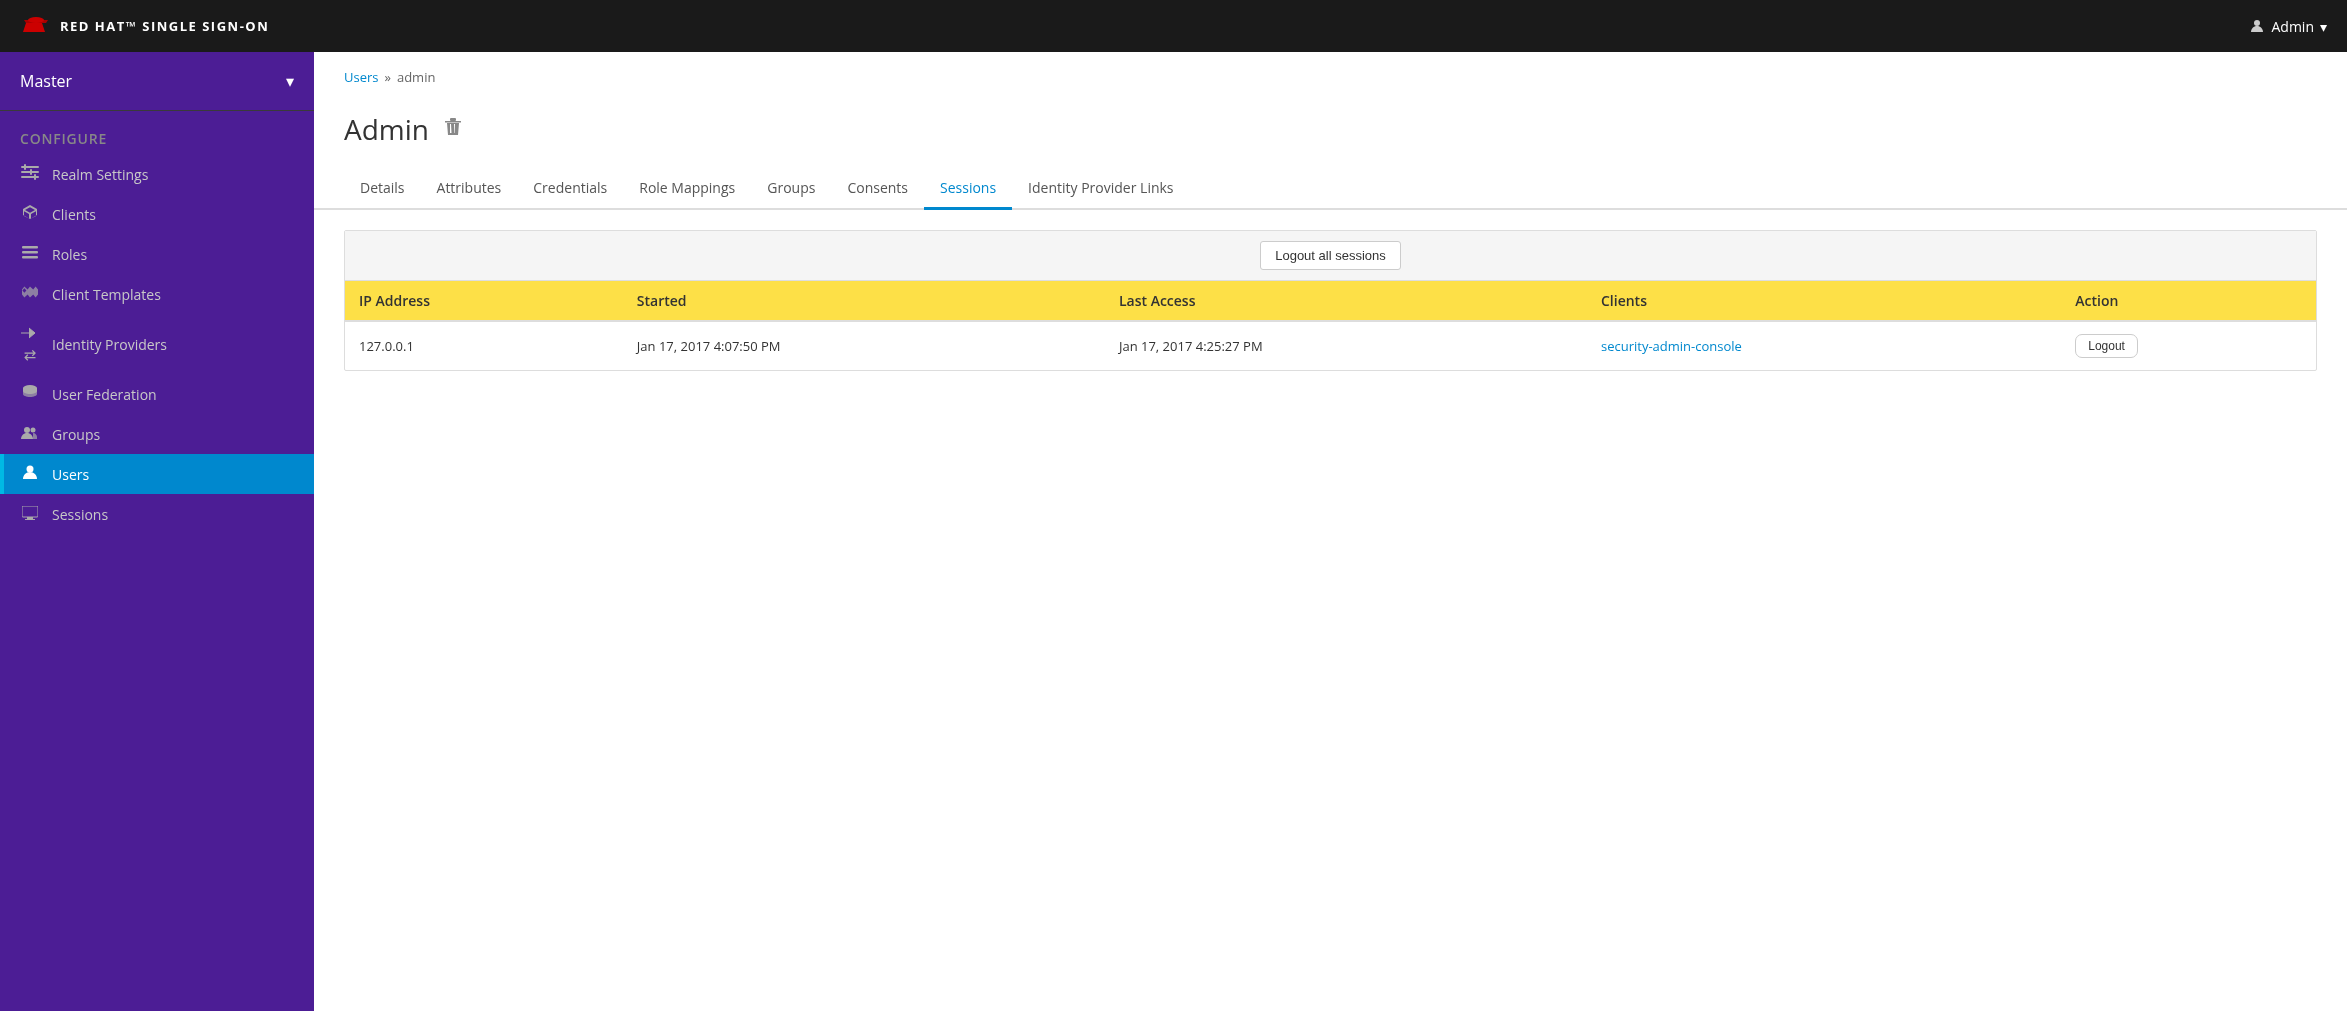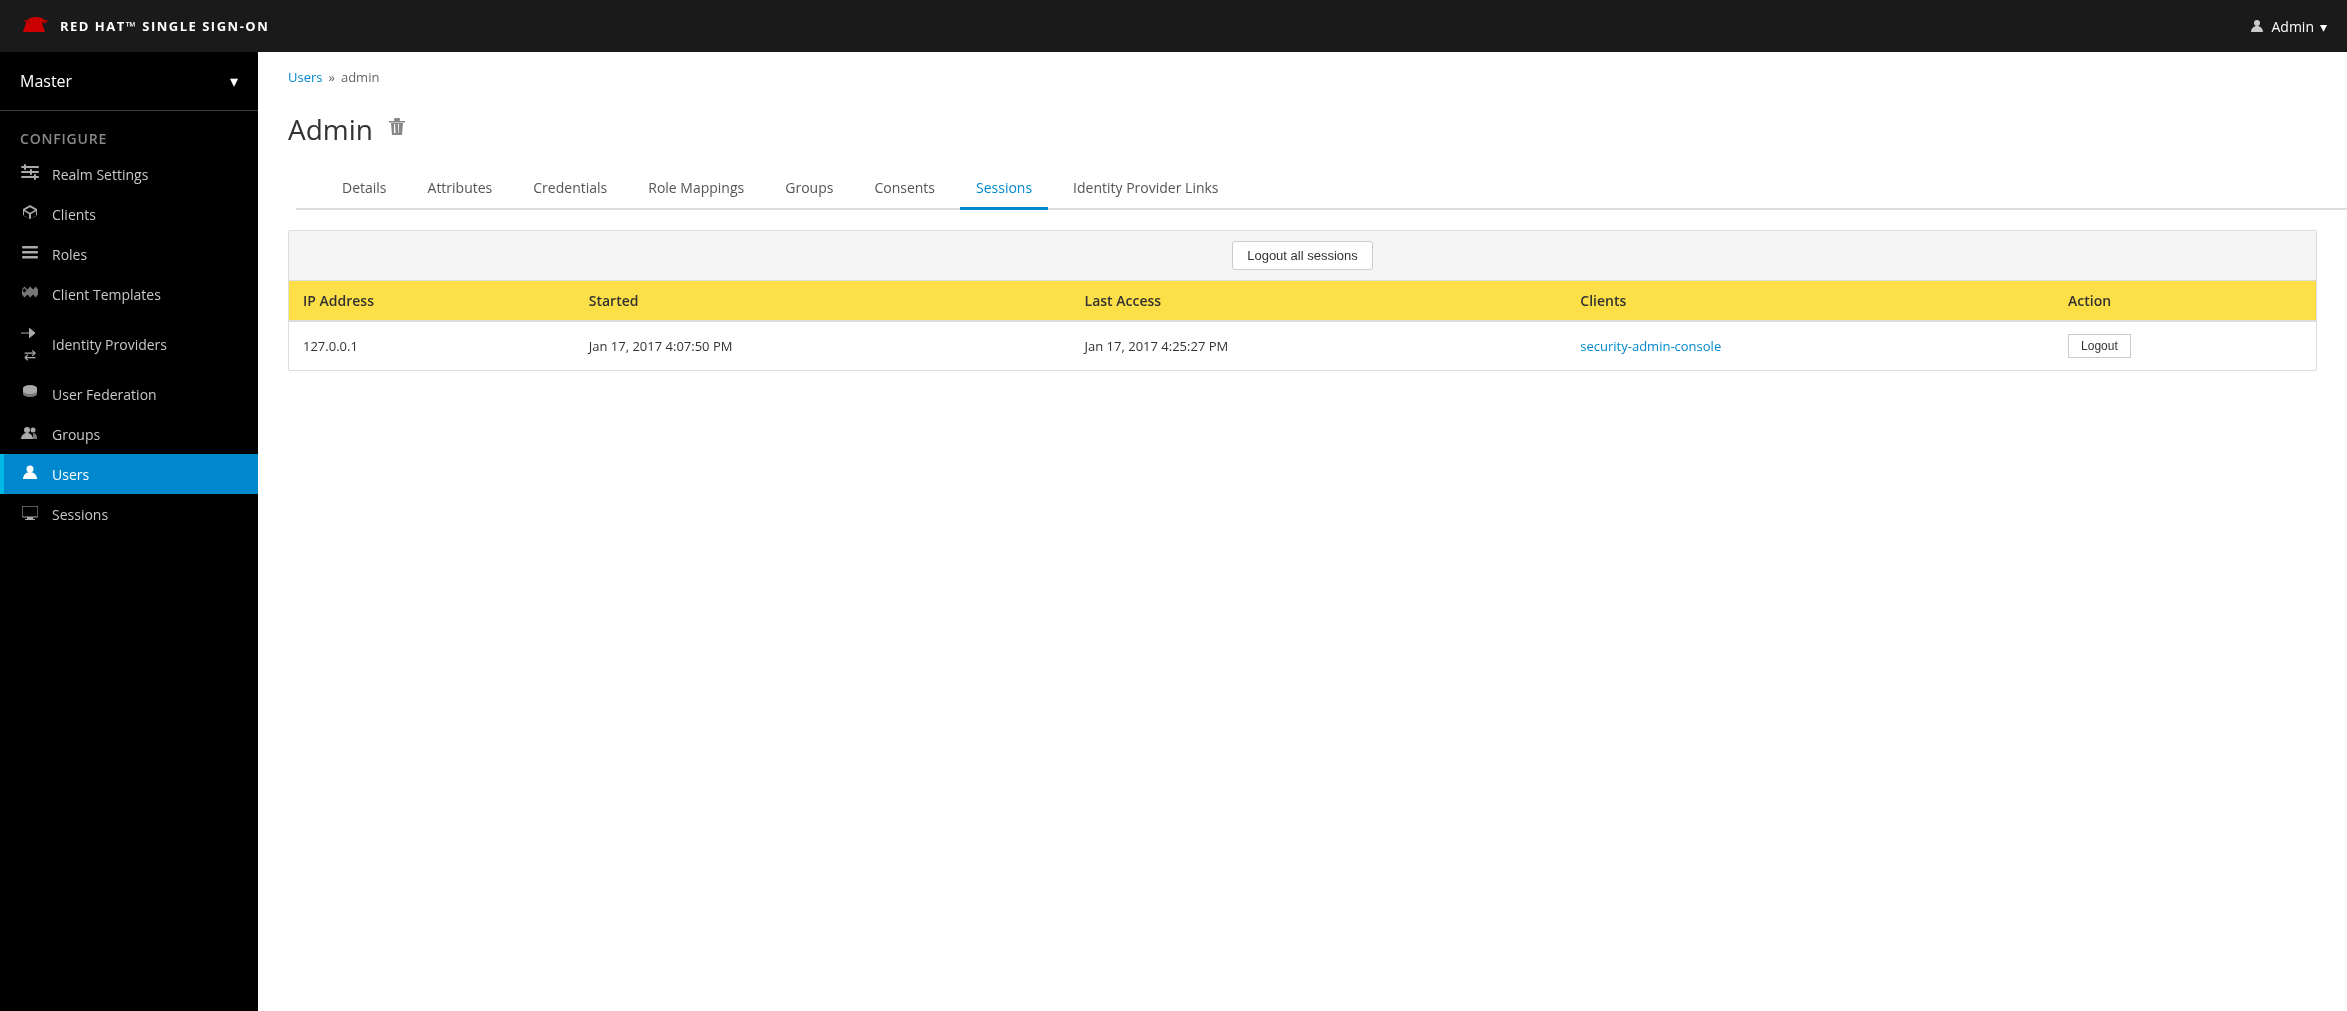--- a/index.html
+++ b/index.html
@@ -38,22 +38,22 @@
 
     
     .main-layout {
       display: flex;
       flex: 1;
       overflow: hidden;
     }
 
     
     .sidebar {
-      width: 258px;
-      background: #000000;
+      width: 314px;
+      background: #4c1d95;
       color: #d0d0d0;
       display: flex;
       flex-direction: column;
       overflow-y: auto;
       flex-shrink: 0;
     }
     .realm-selector {
       display: flex;
       align-items: center;
       justify-content: space-between;
@@ -145,22 +145,21 @@
       color: #888;
       font-size: 16px;
       padding: 4px;
     }
 
     
     .tabs-bar {
       display: flex;
       border-bottom: 2px solid #ddd;
       padding: 0 30px;
-      gap: 9px;
-      margin-left: 38px;
+      gap: 0;
     }
     .tab-item {
       padding: 10px 16px;
       cursor: pointer;
       color: #555;
       font-size: 14px;
       border-bottom: 3px solid transparent;
       margin-bottom: -2px;
       white-space: nowrap;
       transition: color 0.15s;
@@ -218,21 +217,21 @@
     .sessions-table tr:last-child td { border-bottom: none; }
     .sessions-table .link {
       color: #0088ce;
       cursor: pointer;
       text-decoration: none;
     }
 
     .logout-btn {
       background: #fff;
       border: 1px solid #ccc;
-      border-radius: 0;
+      border-radius: 7px;
       padding: 4px 12px;
       font-size: 12px;
       color: #333;
       cursor: pointer;
     }
   </style>
 </head>
 <body>
 
 <div class="top-navbar">

